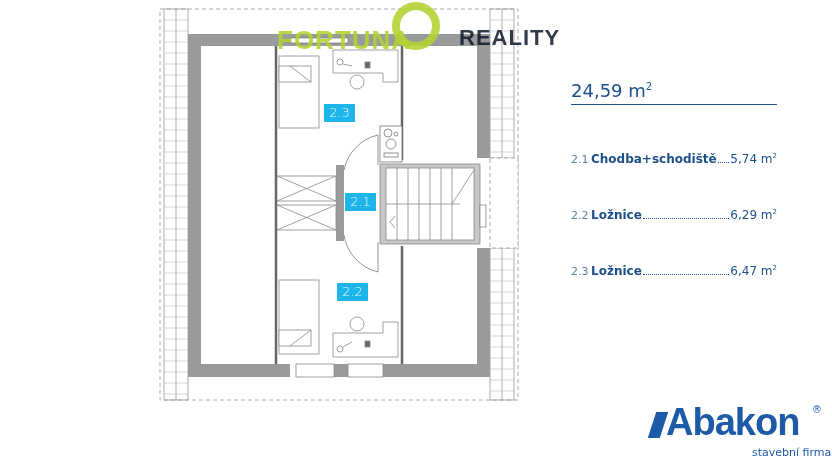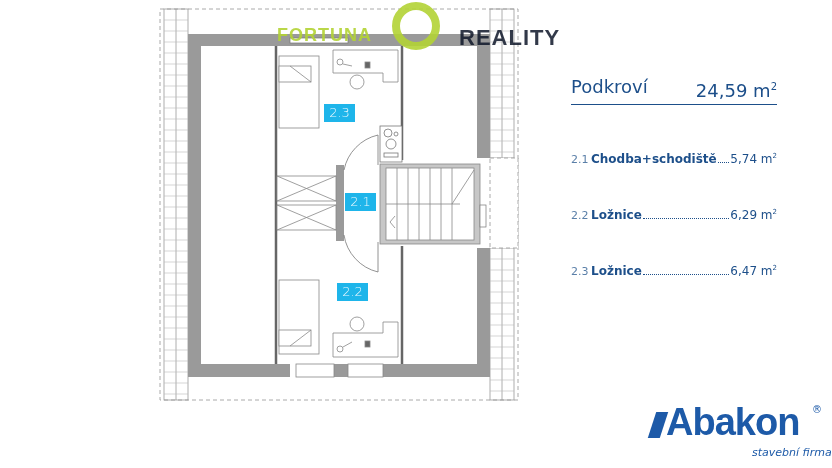--- a/index.html
+++ b/index.html
@@ -9,27 +9,27 @@
   .legend-title{display:flex;justify-content:space-between;font-size:18px;border-bottom:1.5px solid #1d4f8a;padding-bottom:2px;line-height:22px;}
   .legend-title sup{font-size:10px;}
   .legend-rows{margin-top:7px;font-size:12px;line-height:17px;}
   .legend-row{display:flex;align-items:baseline;}
   .legend-row .num{width:20px;color:#5a7fa8;font-size:11px;}
   .legend-row .name{white-space:nowrap;font-weight:bold;}
   .legend-row .dots{flex:1;border-bottom:1px dotted #1d4f8a;margin:0 1px 4px;}
   .legend-row .area{white-space:nowrap;margin-top:36px;}
   .legend-row sup{font-size:7px;}
   .room-label{position:absolute;background:#1eb5ea;color:#e8f8ff;font-size:13px;width:31px;height:18px;line-height:18px;text-align:center;font-weight:300;}
-  .wm-fortuna{position:absolute;left:277px;top:25px;font-size:18px;font-weight:bold;color:#b3d335;letter-spacing:1px;opacity:.9;font-family:"Liberation Sans",sans-serif;}
+  .wm-fortuna{position:absolute;left:277px;top:25px;font-size:26px;font-weight:bold;color:#b3d335;letter-spacing:1px;opacity:.9;font-family:"Liberation Sans",sans-serif;}
   .wm-reality{position:absolute;left:459px;top:25px;font-size:22px;font-weight:bold;color:#0f172a;letter-spacing:1px;opacity:.85;font-family:"Liberation Sans",sans-serif;}
   .wm-logo{position:absolute;left:392px;top:2px;width:48px;height:48px;border:8px solid #b3d335;border-radius:50%;box-sizing:border-box;opacity:.9;}
   .abakon{position:absolute;left:652px;top:402px;color:#1d5aa8;}
   .abakon-name{font-size:38px;font-weight:bold;line-height:40px;font-family:"Liberation Sans",sans-serif;letter-spacing:-1px;}
   .abakon-reg{position:absolute;left:160px;top:2px;font-size:10px;}
-  .abakon-sub{position:absolute;left:100px;top:44px;font-size:11px;font-style:italic;white-space:nowrap;color:#1d5aa8;text-align:center;}
+  .abakon-sub{position:absolute;left:100px;top:44px;font-size:11px;white-space:nowrap;color:#1d5aa8;text-align:center;}
 </style>
 </head>
 <body>
 
 <svg class="plan" width="832" height="468">
 
   <rect x="160" y="9" width="358" height="391" fill="none" stroke="#aaa" stroke-width="1" stroke-dasharray="4,3"></rect>
 
   <g stroke="#999" stroke-width="0.8" fill="none">
     <rect x="164" y="9" width="24" height="391"></rect>
@@ -201,21 +201,20 @@
 <div class="room-label" style="left:324px;top:104px;">2.3</div>
 <div class="room-label" style="left:345px;top:193px;">2.1</div>
 <div class="room-label" style="left:337px;top:283px;">2.2</div>
 
 <div class="wm-fortuna">FORTUNA</div>
 <div class="wm-logo"></div>
 <div class="wm-reality">REALITY</div>
 
 <div class="legend">
   <div class="legend-title">
-    <span>Podkroví</span>
     <span><span>24,59 m</span><sup>2</sup></span>
   </div>
   <div class="legend-rows">
     <div class="legend-row">
       <span class="num">2.1</span>
       <span class="name">Chodba+schodiště</span>
       <span class="dots"></span>
       <span class="area"><span>5,74 m</span><sup>2</sup></span>
     </div>
     <div class="legend-row">

